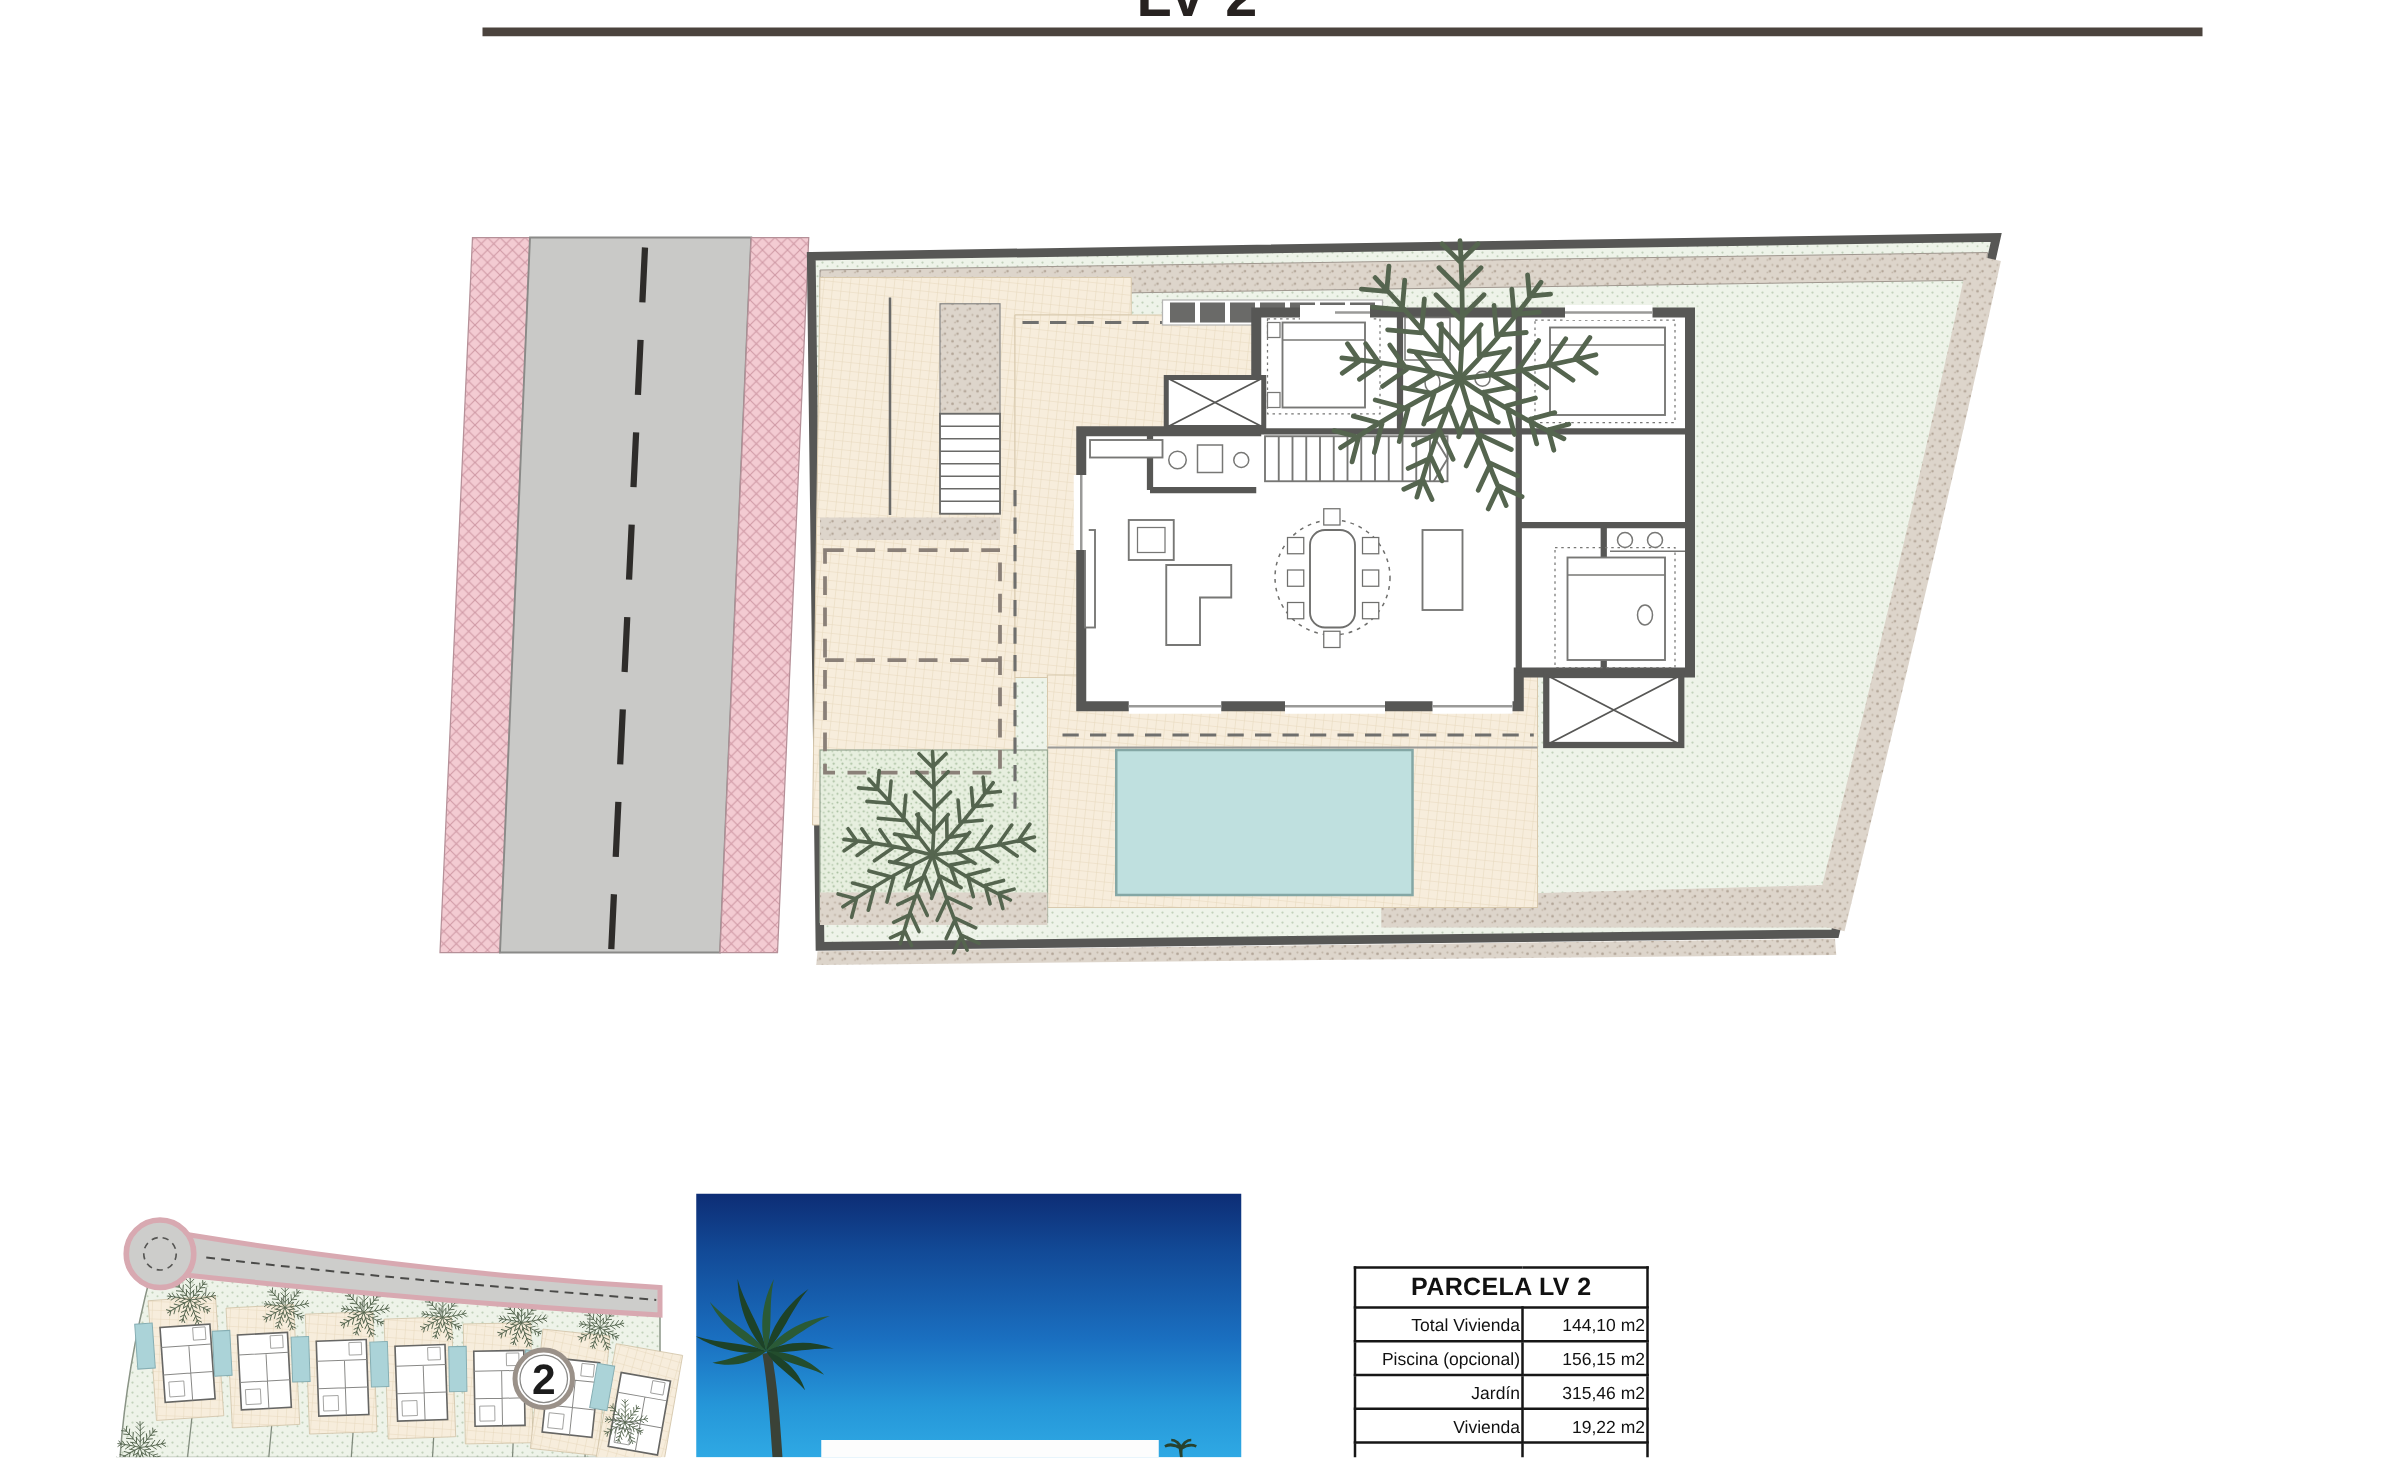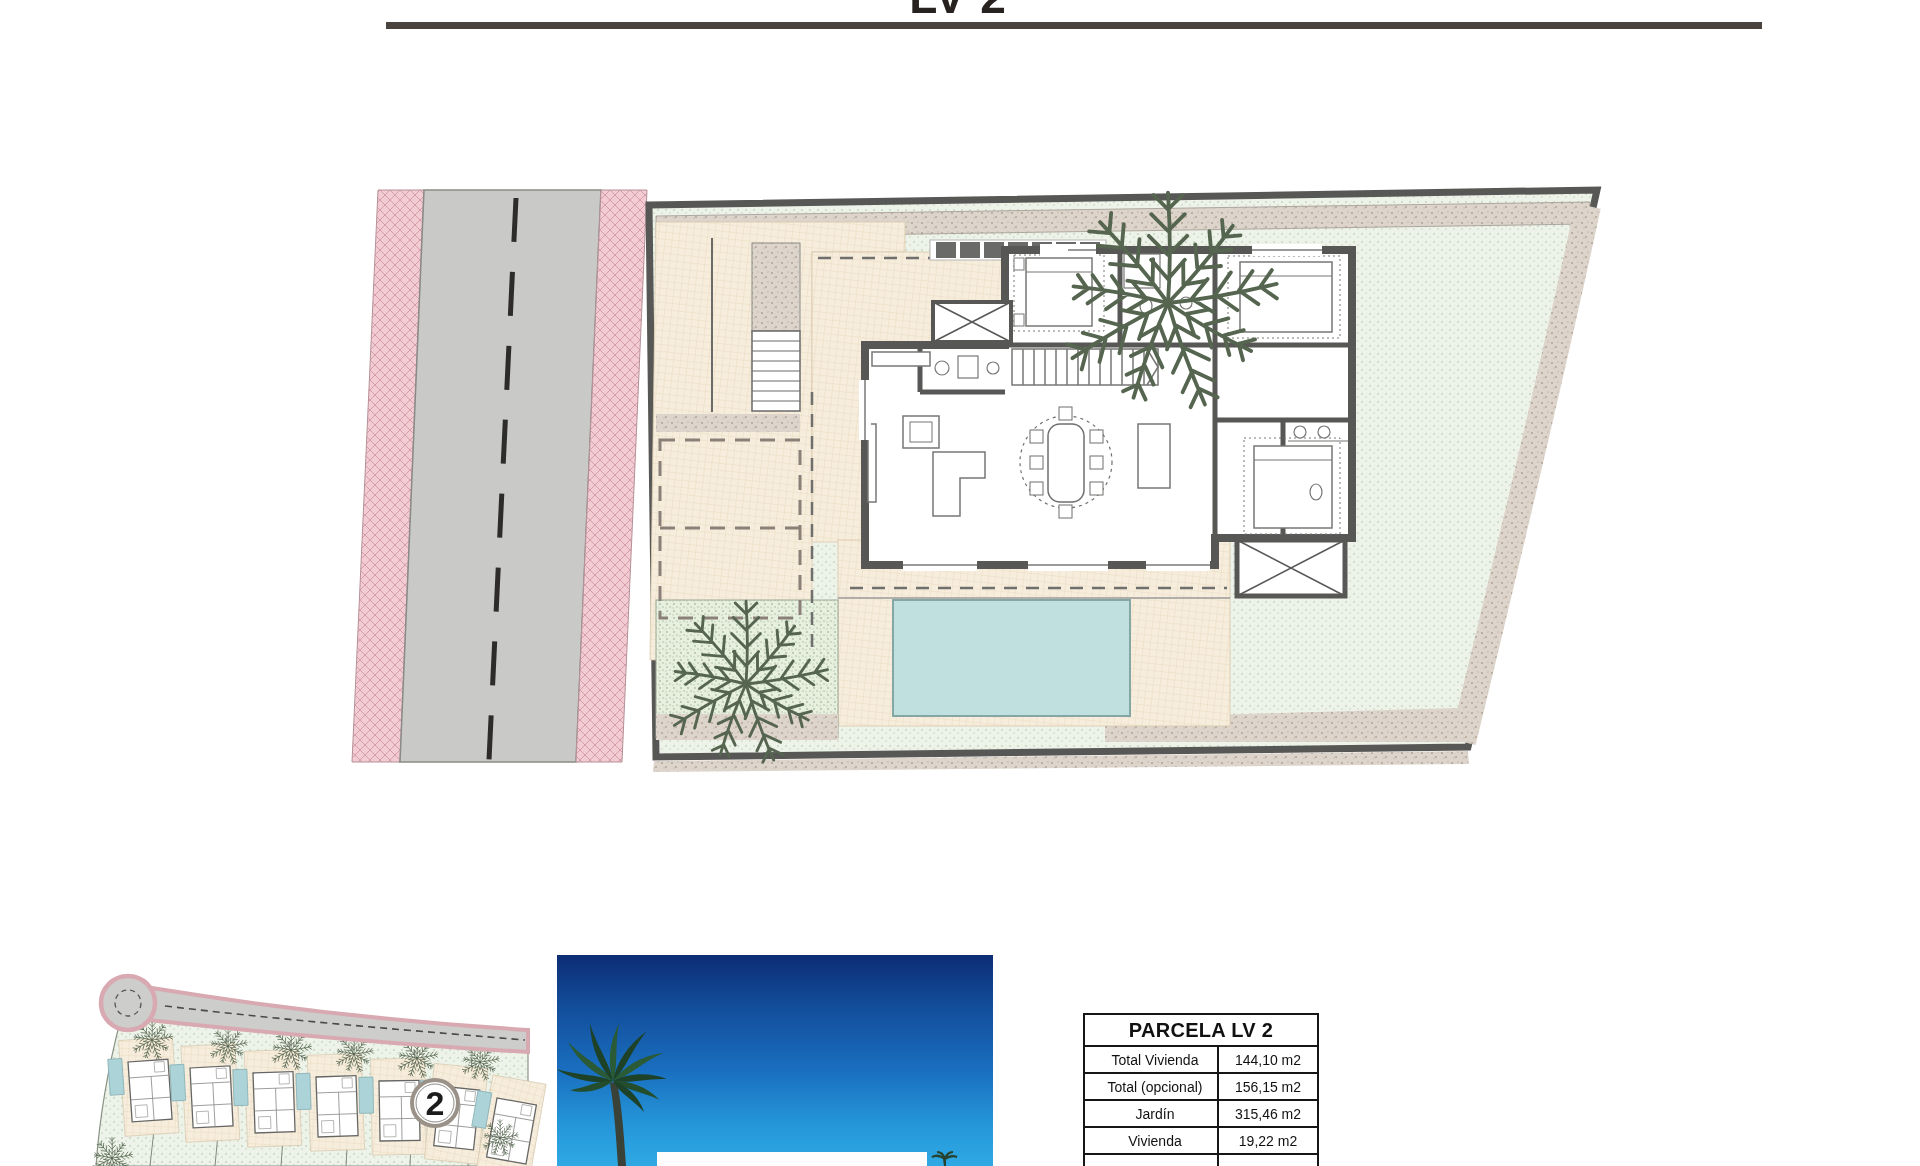--- a/index.html
+++ b/index.html
@@ -13,22 +13,22 @@
   .photo{position:absolute;left:557px;top:955px;width:436px;height:211px;overflow:hidden;
          background:linear-gradient(180deg,#0d2d75 0%,#124a97 22%,#1a6fc0 55%,#2596d8 80%,#2fa9e4 100%);}
   .photo svg{position:absolute;left:0;top:0;}
   .white-building{position:absolute;left:100px;top:197px;width:270px;height:20px;background:#fdfdfd;}
   
   .area-table{position:absolute;left:1083px;top:1013px;width:236px;border-collapse:collapse;
               background:#fff;color:#111;}
   .area-table th,.area-table td{border:2.4px solid #161616;background:#fff;}
   .area-table th{height:30px;font-size:20px;font-weight:600;letter-spacing:.3px;text-align:center;padding:0 20px;}
   .area-table td{height:23px;font-size:14px;font-weight:400;}
-  .area-table td.lbl{padding-left:9px;text-align:center;}
-  .area-table td.val{width:96px;text-align:center;margin-left:44px;}
+  .area-table td.lbl{padding-left:9px;text-align:right;}
+  .area-table td.val{width:96px;text-align:right;margin-left:44px;}
   .area-table tr.cut td{height:14px;}
 </style>
 </head>
 <body>
 
 <div class="page">
 
   <div class="title">LV 2</div>
   <div class="rule"></div>
 
@@ -325,21 +325,21 @@
       <tr>
           <th colspan="2">PARCELA LV 2</th>
         </tr>
     </thead>
     <tbody>
       <tr>
         <td class="lbl">Total Vivienda</td>
         <td class="val">144,10 m2</td>
       </tr>
       <tr>
-        <td class="lbl">Total (opcional)</td>
+        <td class="lbl">Piscina (opcional)</td>
         <td class="val">156,15 m2</td>
       </tr>
       <tr>
         <td class="lbl">Jardín</td>
         <td class="val">315,46 m2</td>
       </tr>
       <tr>
         <td class="lbl">Vivienda</td>
         <td class="val">19,22 m2</td>
       </tr>

